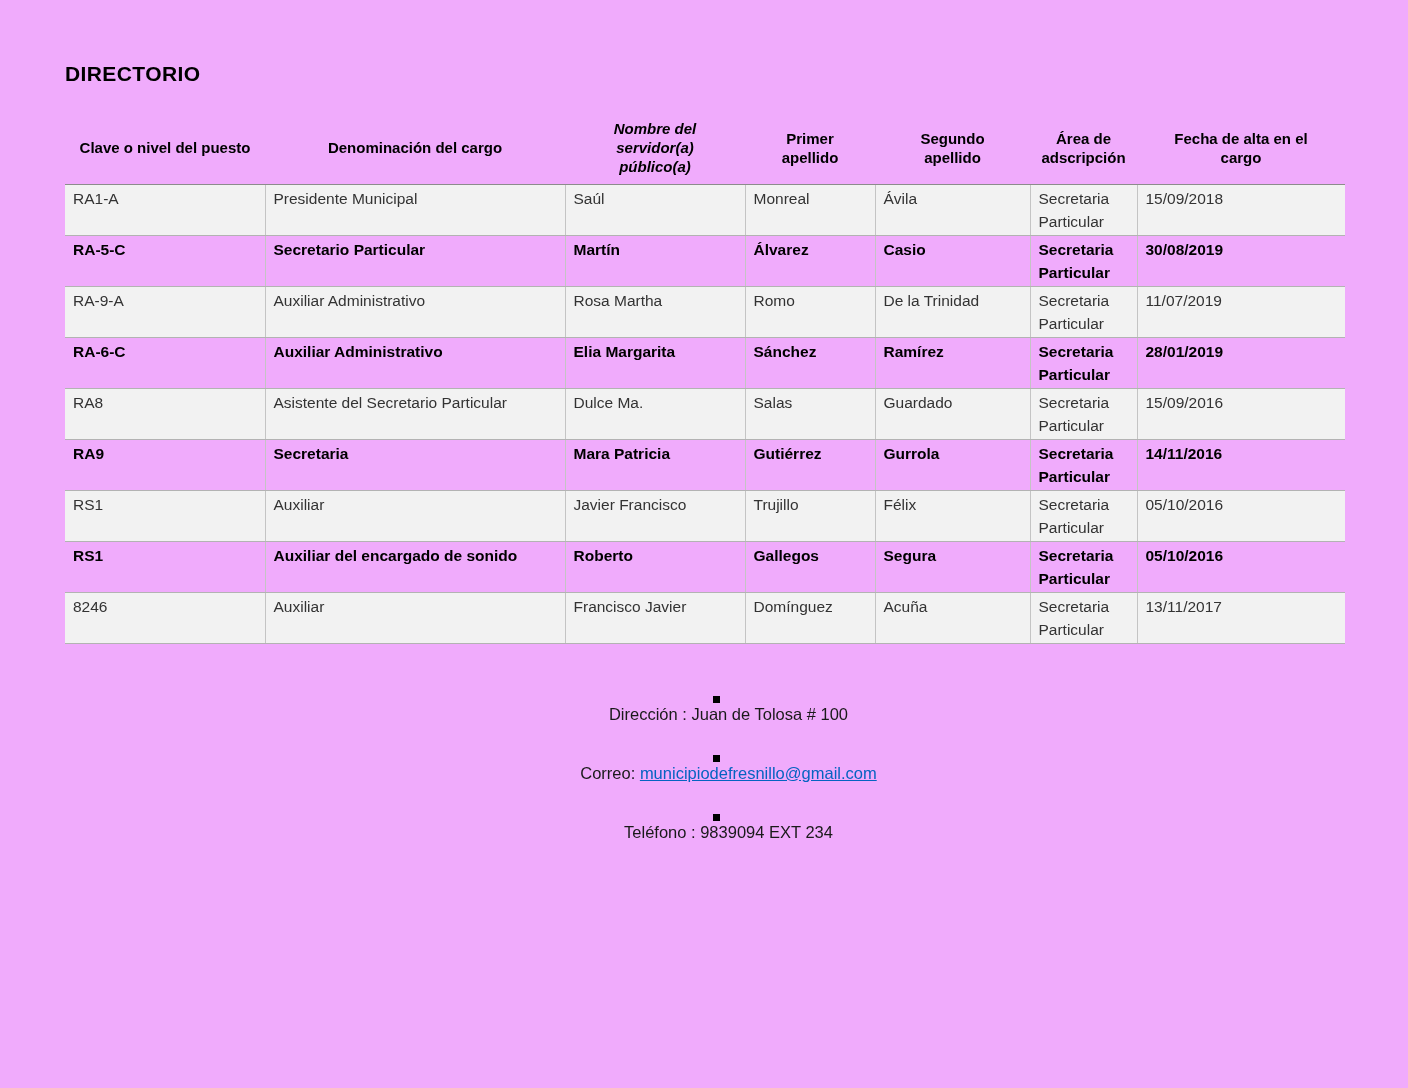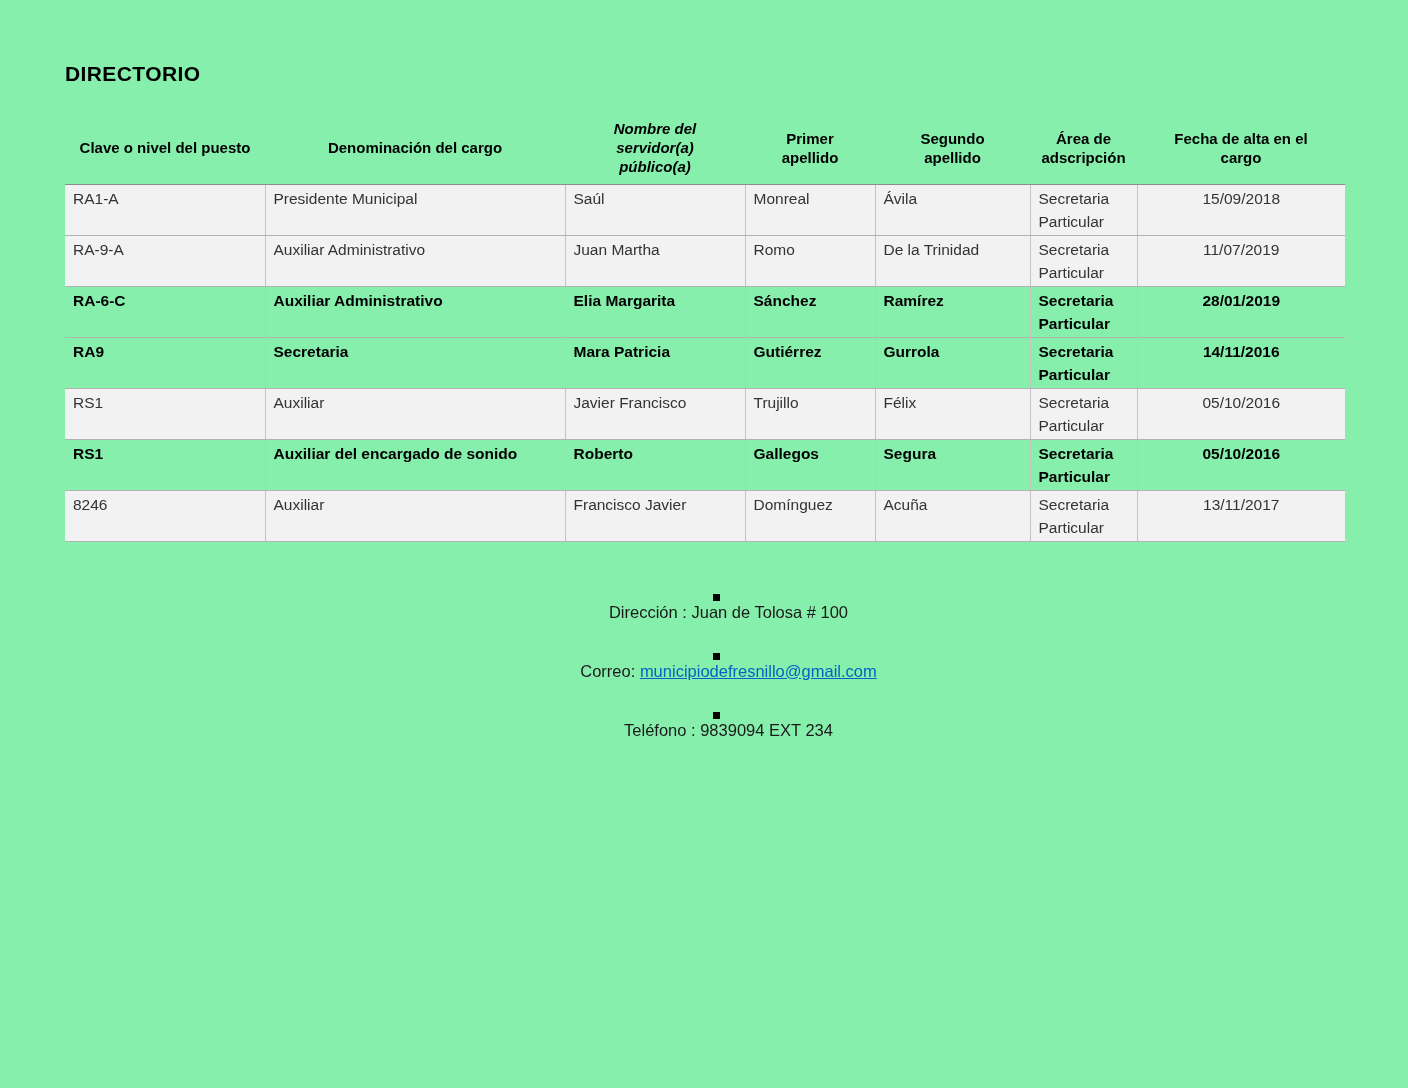--- a/index.html
+++ b/index.html
@@ -7,21 +7,21 @@
     padding: 0;
     background: #ffffff;
     font-family: "Liberation Sans", sans-serif;
     color: #333333;
   }
   .page {
     width: 1408px;
     height: 1088px;
     box-sizing: border-box;
     padding: 62px 51px 0 65px;
-    background: #86efac;
+    background: #f0abfc;
     overflow: hidden;
   }
   .doc-title {
     font-size: 21px;
     font-weight: bold;
     color: #000000;
     letter-spacing: 0.4px;
     margin: 0 0 26px 0;
   }
   table.directory {
@@ -51,21 +51,21 @@
     height: 48px;
     box-sizing: border-box;
     padding: 2px 8px;
     border-bottom: 1px solid #b3b3b3;
     color: #333333;
     overflow: hidden;
   }
   tbody td + td { border-left: 1px solid #c4c4c4; }
   tbody tr.shaded { background: #f2f2f2; }
   tbody tr.bold td { font-weight: bold; color: #000000; }
-  tbody td.right { text-align: center; }
+  tbody td.right { text-align: left; }
   .bullets {
     margin-top: 52px;
     padding-left: 35px;
   }
   .bullet-item {
     display: flex;
     align-items: center;
     margin-bottom: 30px;
     font-size: 16.5px;
     color: #1a1a1a;
@@ -117,37 +117,55 @@
     <tbody id="table-body">
         <tr class="shaded">
           <td>RA1-A</td>
           <td>Presidente Municipal</td>
           <td>Saúl</td>
           <td>Monreal</td>
           <td>Ávila</td>
           <td>Secretaria Particular</td>
           <td class="right">15/09/2018</td>
         </tr>
+        <tr class="bold">
+          <td>RA-5-C</td>
+          <td>Secretario Particular</td>
+          <td>Martín</td>
+          <td>Álvarez</td>
+          <td>Casio</td>
+          <td>Secretaria Particular</td>
+          <td class="right">30/08/2019</td>
+        </tr>
         <tr class="shaded">
           <td>RA-9-A</td>
           <td>Auxiliar Administrativo</td>
-          <td>Juan Martha</td>
+          <td>Rosa Martha</td>
           <td>Romo</td>
           <td>De la Trinidad</td>
           <td>Secretaria Particular</td>
           <td class="right">11/07/2019</td>
         </tr>
         <tr class="bold">
           <td>RA-6-C</td>
           <td>Auxiliar Administrativo</td>
           <td>Elia Margarita</td>
           <td>Sánchez</td>
           <td>Ramírez</td>
           <td>Secretaria Particular</td>
           <td class="right">28/01/2019</td>
+        </tr>
+        <tr class="shaded">
+          <td>RA8</td>
+          <td>Asistente del Secretario Particular</td>
+          <td>Dulce Ma.</td>
+          <td>Salas</td>
+          <td>Guardado</td>
+          <td>Secretaria Particular</td>
+          <td class="right">15/09/2016</td>
         </tr>
         <tr class="bold">
           <td>RA9</td>
           <td>Secretaria</td>
           <td>Mara Patricia</td>
           <td>Gutiérrez</td>
           <td>Gurrola</td>
           <td>Secretaria Particular</td>
           <td class="right">14/11/2016</td>
         </tr>

